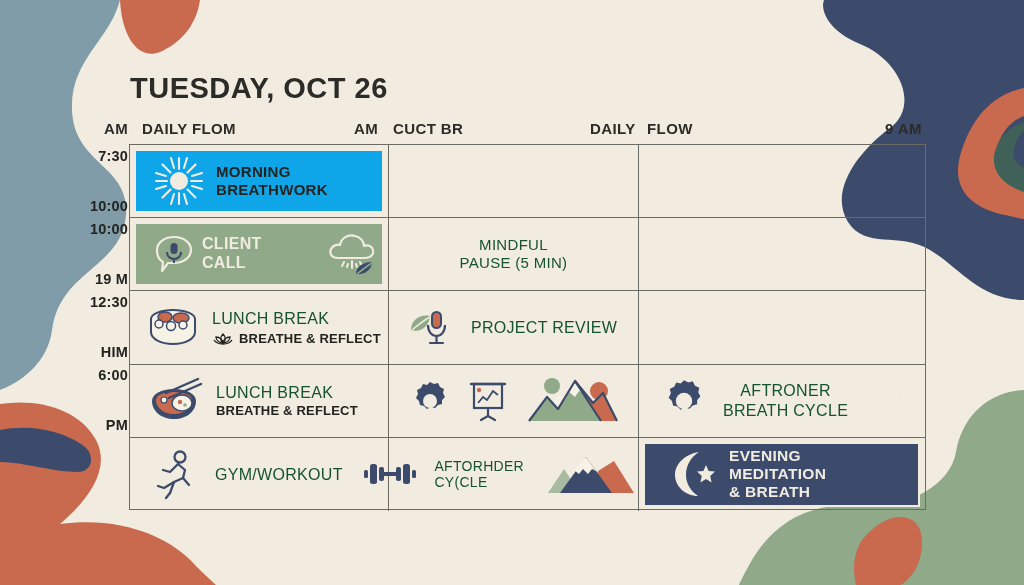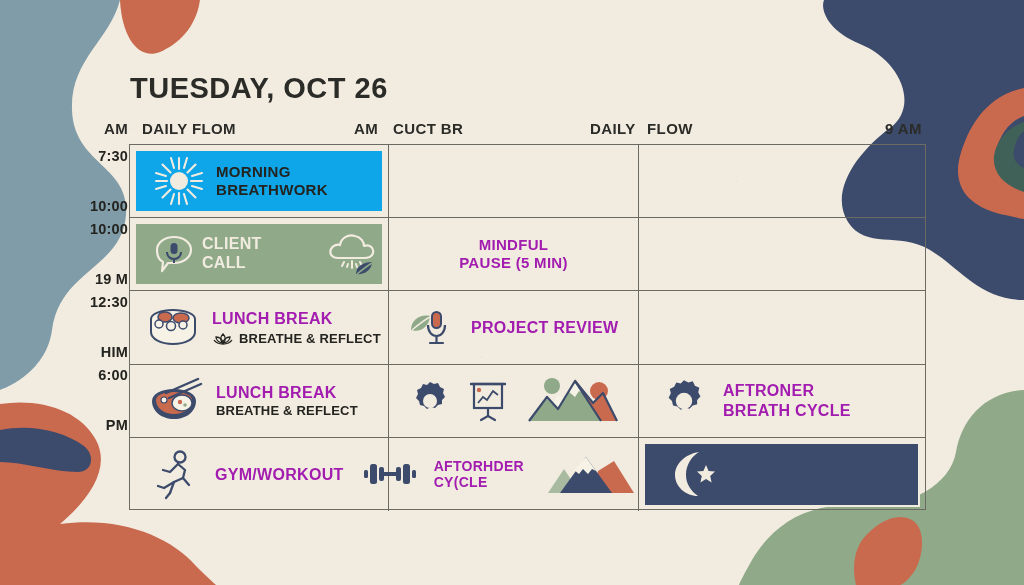--- a/index.html
+++ b/index.html
@@ -78,21 +78,21 @@
     font-size:15px;font-weight:bold;line-height:1.18;letter-spacing:.3px;
     white-space:pre-line;
   }
   .blk-label.dark{color:#23231f;}
   .blk-label.light{color:#f2ece0;}
 
   .plain{
     display:flex;align-items:center;gap:10px;padding-left:14px;width:100%;
     box-sizing:border-box;
   }
-  .plain .txt{font-size:15px;font-weight:bold;color:#a21caf;line-height:1.2;letter-spacing:.3px;}
+  .plain .txt{font-size:15px;font-weight:normal;color:#14532d;line-height:1.2;letter-spacing:.3px;}
   .plain .sub{font-size:13px;font-weight:bold;color:#23231f;letter-spacing:.2px;}
   .centered{justify-content:center;text-align:center;padding-left:0;}
 
   
   .timerail{position:absolute;left:84px;top:144px;width:44px;height:366px;}
   .tslot{height:73.2px;display:flex;flex-direction:column;justify-content:space-around;align-items:flex-end;gap:27px;}
   .tslot div{font-size:14.5px;font-weight:bold;color:#23231f;letter-spacing:.2px;white-space:nowrap;}
 
   .ico{flex:0 0 auto;display:flex;align-items:center;justify-content:center;}
 </style>
@@ -339,21 +339,21 @@
               <path d="M50 4 L68 28 L78 18 L92 46 L60 46 Z" fill="#c96a4f"></path>
               <path d="M4 46 L22 22 L33 34 L50 6 L76 46 Z" fill="#8fa989"></path>
               <path d="M4 46 L22 22 L33 34 L50 6 L58 18 L54 16 L50 22 L44 17 L40 24 L33 20 L28 28 L22 24 Z" fill="#f7f2e6"></path>
               <path d="M4 46 L22 22 L33 34 L50 6 L76 46" fill="none" stroke="#3c4a6b" stroke-width="2.2" stroke-linejoin="round"></path>
               <path d="M50 6 L68 28 L78 18 L92 46" fill="none" stroke="#3c4a6b" stroke-width="2.2" stroke-linejoin="round"></path>
             </svg>
           </span>
         </div>
       </div>
       <div class="cell c3">
-        <div class="plain" style="padding-left:22px;gap:16px;">
+        <div class="plain" style="padding-left:22px;gap:16px;text-align:center;">
           <span class="ico">
             <svg width="46" height="46" viewBox="0 0 42 42">
               <path fill="#3c4a6b" d="M21 2 l4 2 l4-1 l2 4 l4 2 l-1 4 l2 4 l-3 3 l0 4 l-4 1 l-3 3 l-4-1 l-4 2 l-3-3 l-4-1 l-1-4 l-3-3 l2-4 l-1-4 l4-2 l2-4 l4 1 Z"></path>
               <circle cx="21" cy="21" r="7.5" fill="#f2ece0"></circle>
             </svg>
           </span>
           <span class="txt" style="white-space:pre-line;font-size:16px;line-height:1.2;">AFTRONER
 BREATH CYCLE</span>
         </div>
       </div>
@@ -406,18 +406,21 @@
         </div>
       </div>
       <div class="cell c3">
         <div class="block navy">
           <span class="ico" style="margin:0 8px 0 20px;">
             <svg width="56" height="52" viewBox="0 0 56 52">
               <path d="M34 4 C20 6 10 16 10 27 C10 38 20 48 33 48 C26 43 21 36 21 27 C21 17 26 9 34 4 Z" fill="#f2ece0"></path>
               <path d="M41 17 L43.6 23 L50 23.6 L45.2 28 L46.6 34.4 L41 31 L35.4 34.4 L36.8 28 L32 23.6 L38.4 23 Z" fill="#f2ece0"></path>
             </svg>
           </span>
+          <span class="blk-label light" style="font-size:15.5px;">EVENING
+MEDITATION
+&amp; BREATH</span>
         </div>
       </div>
     </div>
 
   </div>
 </div>
 
 </body></html>

